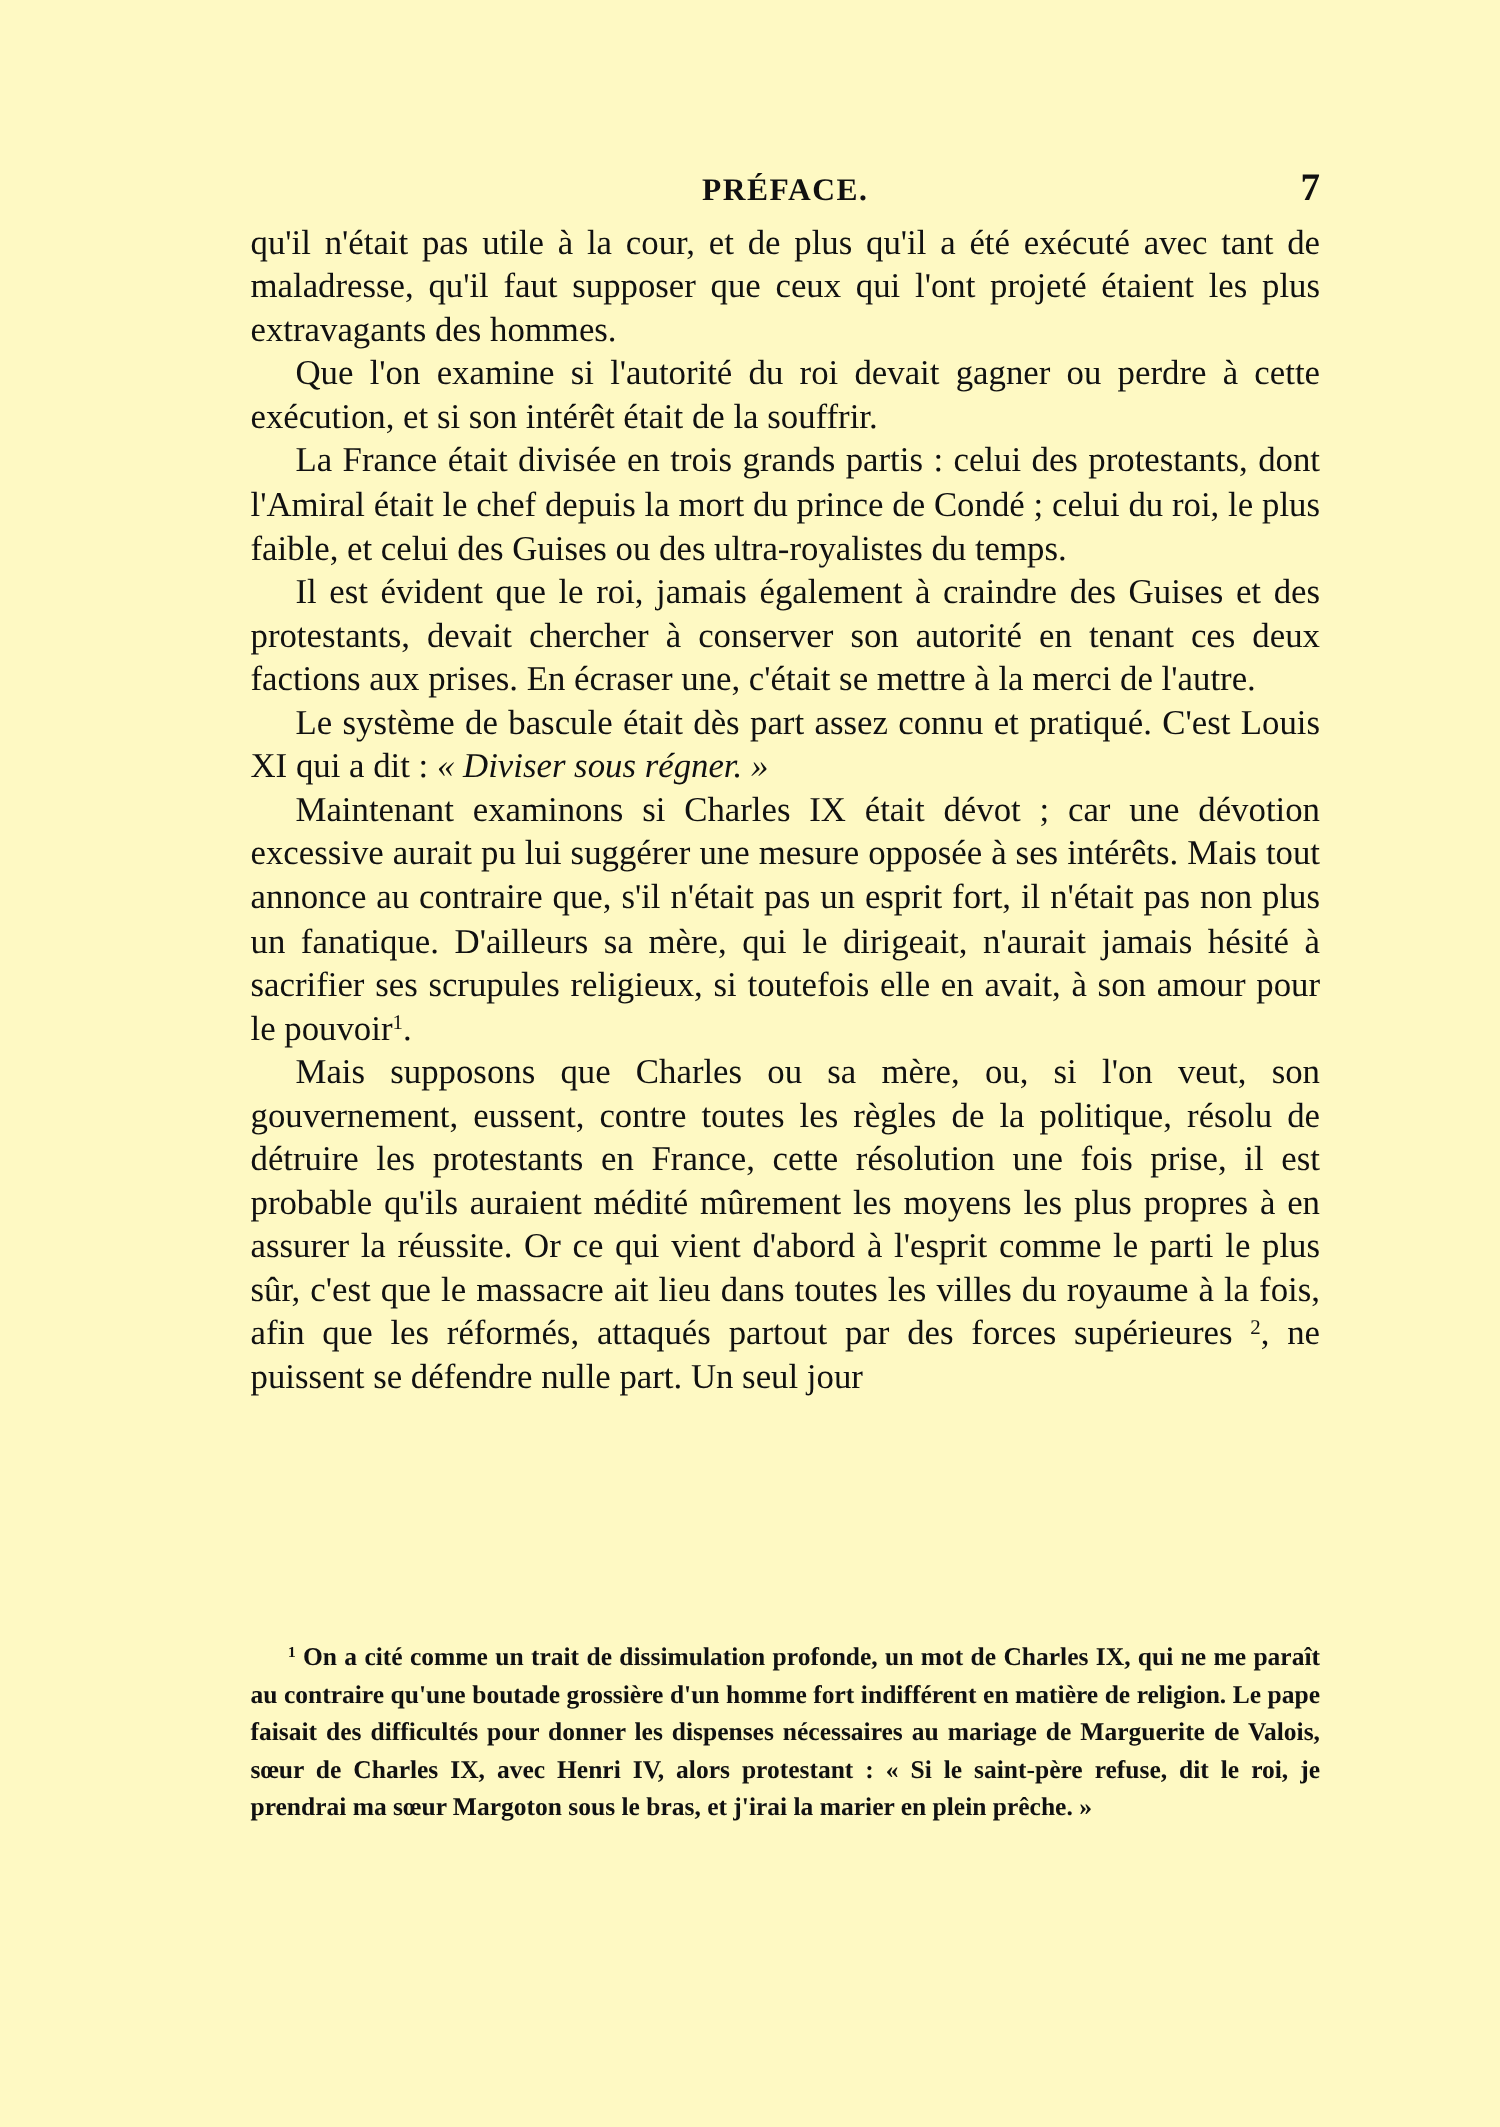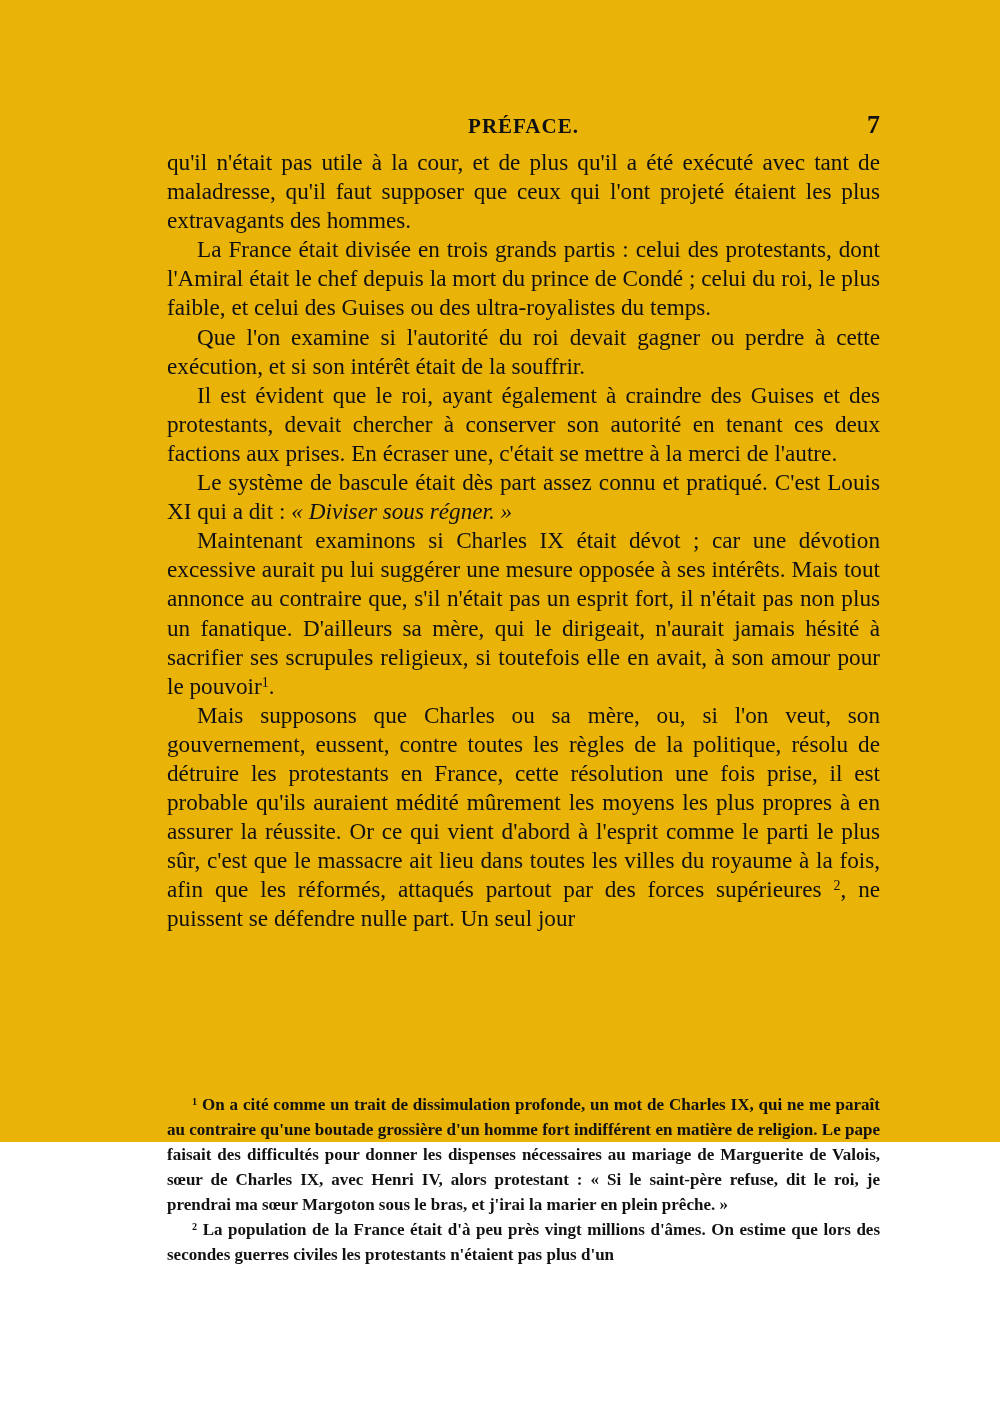--- a/index.html
+++ b/index.html
@@ -1,17 +1,17 @@
 <!DOCTYPE html>
 <html><head>
 <meta charset="utf-8">
 <style>
   html, body { margin: 0; padding: 0; background: #ffffff; }
   body { width: 1000px; height: 1418px; position: relative; overflow: hidden; }
-  .page { position: absolute; left: 0; top: 0; width: 1000px; height: 1142px; background: #eab308; color: #111; }
+  .page { position: absolute; left: 0; top: 0; width: 1000px; height: 1418px; background: #fef9c3; color: #111; }
   .header { position: absolute; top: 110px; left: 167px; width: 713px; height: 30px; }
   .running-title { position: absolute; left: 0; right: 0; text-align: center; font-family: "Liberation Serif", serif; font-weight: bold; font-size: 21px; letter-spacing: 1px; top: 4px; }
   .page-number { position: absolute; right: 0; top: 0; font-family: "Liberation Serif", serif; font-weight: bold; font-size: 26px; }
   .body-text { position: absolute; top: 148px; left: 167px; width: 713px; font-family: "Liberation Serif", serif; font-weight: normal; font-size: 23.2px; line-height: 29.1px; text-align: justify; }
   .body-text p { margin: 0; text-indent: 0; }
   .body-text p.indent { text-indent: 30px; }
   .footnotes { position: absolute; top: 1092px; left: 167px; width: 713px; font-family: "Liberation Serif", serif; font-weight: bold; font-size: 17px; line-height: 25px; text-align: justify; }
   .footnotes p { margin: 0; text-indent: 25px; }
   sup { font-size: 0.6em; vertical-align: 0.5em; line-height: 0; }
   em { font-style: italic; }
@@ -21,26 +21,25 @@
 
 <div class="page">
 
   <div class="header">
     <div class="running-title">PRÉFACE.</div>
     <div class="page-number">7</div>
   </div>
 
   <div class="body-text">
     <p>qu'il n'était pas utile à la cour, et de plus qu'il a été exécuté avec tant de maladresse, qu'il faut supposer que ceux qui l'ont projeté étaient les plus extravagants des hommes.</p>
+    <p class="indent">Que l'on examine si l'autorité du roi devait gagner ou perdre à cette exécution, et si son intérêt était de la souffrir.</p>
     <p class="indent">La France était divisée en trois grands partis : celui des protestants, dont l'Amiral était le chef depuis la mort du prince de Condé ; celui du roi, le plus faible, et celui des Guises ou des ultra-royalistes du temps.</p>
-    <p class="indent">Que l'on examine si l'autorité du roi devait gagner ou perdre à cette exécution, et si son intérêt était de la souffrir.</p>
-    <p class="indent">Il est évident que le roi, ayant également à craindre des Guises et des protestants, devait chercher à conserver son autorité en tenant ces deux factions aux prises. En écraser une, c'était se mettre à la merci de l'autre.</p>
+    <p class="indent">Il est évident que le roi, jamais également à craindre des Guises et des protestants, devait chercher à conserver son autorité en tenant ces deux factions aux prises. En écraser une, c'était se mettre à la merci de l'autre.</p>
     <p class="indent"><span>Le système de bascule était dès part assez connu et pratiqué. C'est Louis XI qui a dit :</span> <em>« Diviser sous régner. »</em></p>
     <p class="indent"><span>Maintenant examinons si Charles IX était dévot ; car une dévotion excessive aurait pu lui suggérer une mesure opposée à ses intérêts. Mais tout annonce au contraire que, s'il n'était pas un esprit fort, il n'était pas non plus un fanatique. D'ailleurs sa mère, qui le dirigeait, n'aurait jamais hésité à sacrifier ses scrupules religieux, si toutefois elle en avait, à son amour pour le pouvoir</span><sup>1</sup><span>.</span></p>
     <p class="indent"><span>Mais supposons que Charles ou sa mère, ou, si l'on veut, son gouvernement, eussent, contre toutes les règles de la politique, résolu de détruire les protestants en France, cette résolution une fois prise, il est probable qu'ils auraient médité mûrement les moyens les plus propres à en assurer la réussite. Or ce qui vient d'abord à l'esprit comme le parti le plus sûr, c'est que le massacre ait lieu dans toutes les villes du royaume à la fois, afin que les réformés, attaqués partout par des forces supérieures</span> <sup>2</sup><span>, ne puissent se défendre nulle part. Un seul jour</span></p>
   </div>
 
   <div class="footnotes">
     <p><sup>1</sup> <span>On a cité comme un trait de dissimulation profonde, un mot de Charles IX, qui ne me paraît au contraire qu'une boutade grossière d'un homme fort indifférent en matière de religion. Le pape faisait des difficultés pour donner les dispenses nécessaires au mariage de Marguerite de Valois, sœur de Charles IX, avec Henri IV, alors protestant : « Si le saint-père refuse, dit le roi, je prendrai ma sœur Margoton sous le bras, et j'irai la marier en plein prêche. »</span></p>
-    <p><sup>2</sup> <span>La population de la France était d'à peu près vingt millions d'âmes. On estime que lors des secondes guerres civiles les protestants n'étaient pas plus d'un</span></p>
   </div>
 
 </div>
 
 </body></html>

